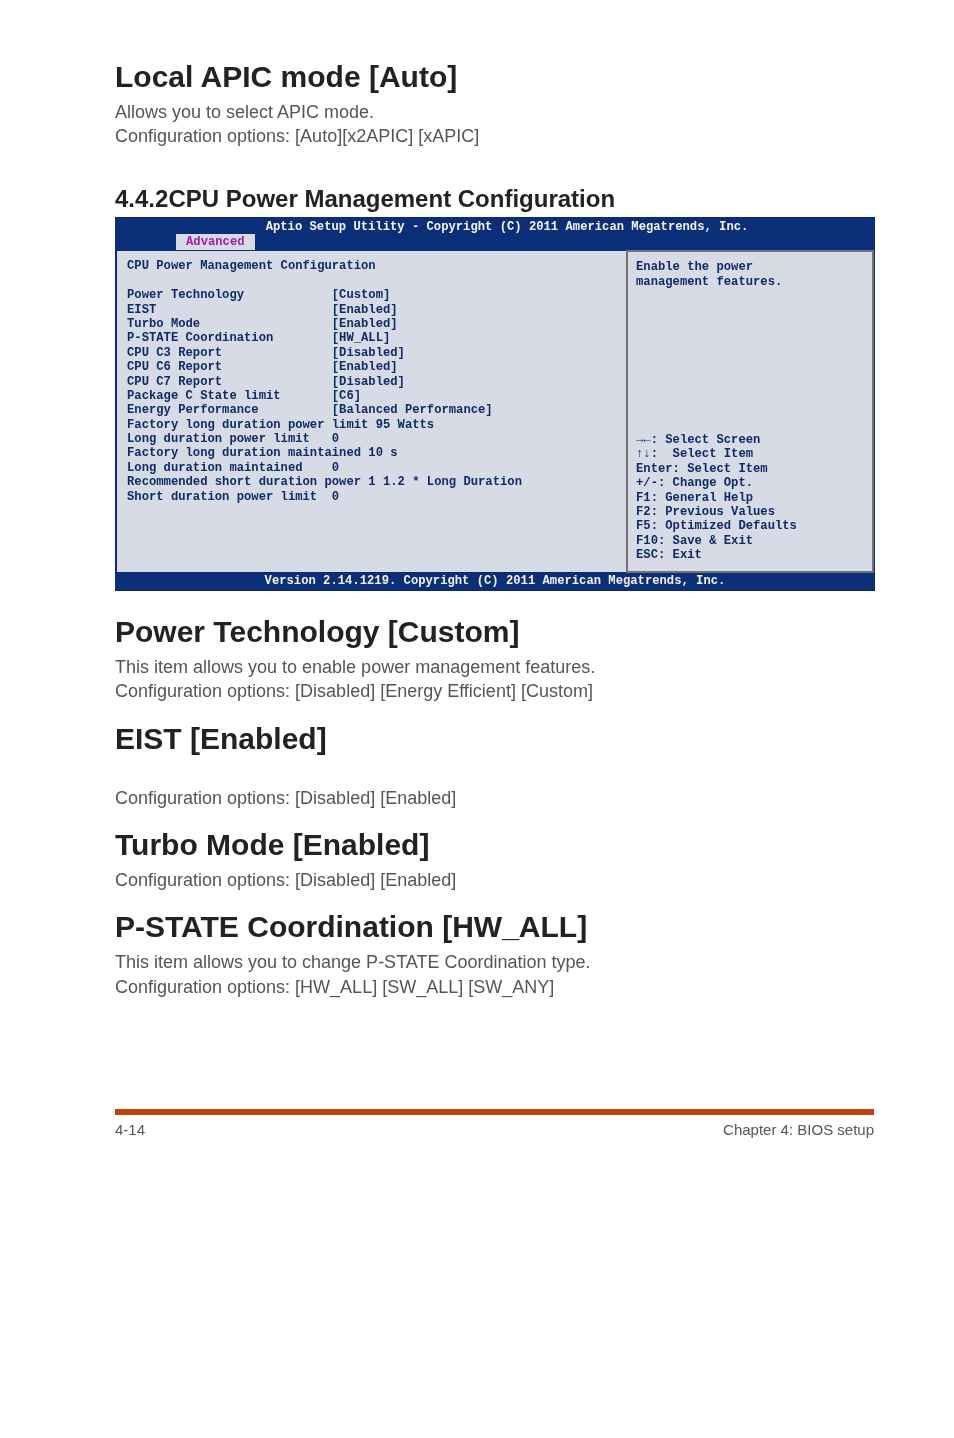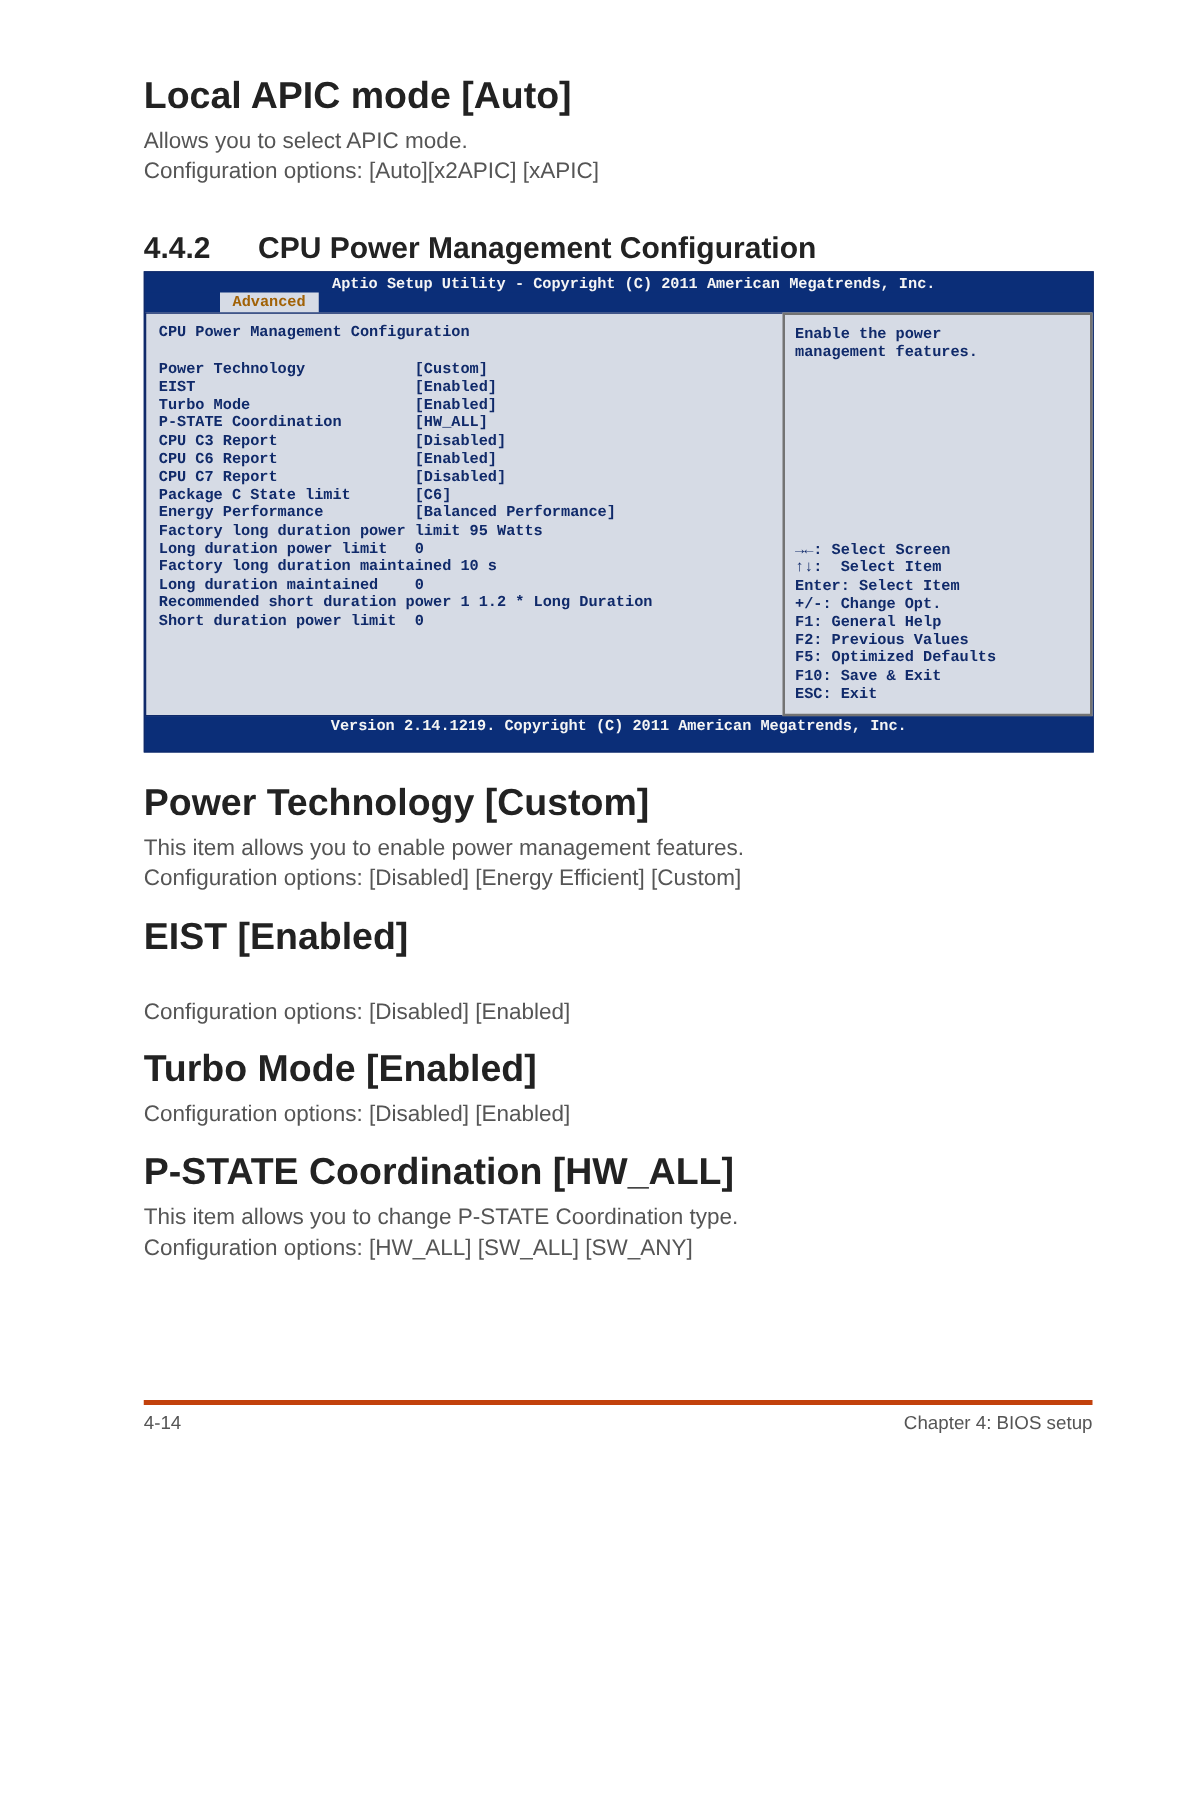--- a/index.html
+++ b/index.html
@@ -16,21 +16,21 @@
     font-weight: bold;
     color: #222222;
     margin: 0 0 6px 0;
   }
   h2.section {
     font-size: 24px;
     font-weight: bold;
     color: #222222;
     margin: 36px 0 4px 0;
   }
-  .sect-num { display: inline-block; margin-right: 38px; }
+  .sect-num { display: inline-block; }
   p.body {
     font-size: 18px;
     line-height: 1.35;
     color: #555555;
     margin: 2px 0 18px 0;
   }
   
   .bios {
     width: 760px;
     border: 1px solid #102a6a;
@@ -47,21 +47,21 @@
     font-weight: bold;
     margin-left: 24px;
   }
   .bios-tabline {
     background: #0b2e78;
     padding: 0 0 0 60px;
   }
   .bios-tab {
     display: inline-block;
     background: #d6dbe5;
-    color: #a16207;
+    color: #a21caf;
     padding: 1px 10px;
     font-weight: bold;
   }
   .bios-main {
     display: flex;
     background: #d6dbe5;
   }
   .bios-left {
     flex: 0 0 510px;
     border: 1px solid #102a6a;
@@ -77,29 +77,29 @@
     padding: 8px 8px 8px 8px;
     white-space: pre;
     color: #102a6a;
     font-weight: bold;
     position: relative;
   }
   .bios-footer {
     background: #0b2e78;
     color: #f5f5f5;
     text-align: center;
-    padding: 1px 0 13px 0;
+    padding: 1px 0 2px 0;
     font-weight: bold;
   }
   .page-footer {
     display: flex;
     justify-content: space-between;
     font-size: 15px;
     color: #555555;
-    border-top: 4px solid #c2410c;
+    border-top: 6px solid #c2410c;
     padding-top: 6px;
     margin-top: 110px;
   }
 </style>
 </head>
 <body>
 
 <h1>Local APIC mode [Auto]</h1>
 <p class="body">
   <span>Allows you to select APIC mode.</span><br>

